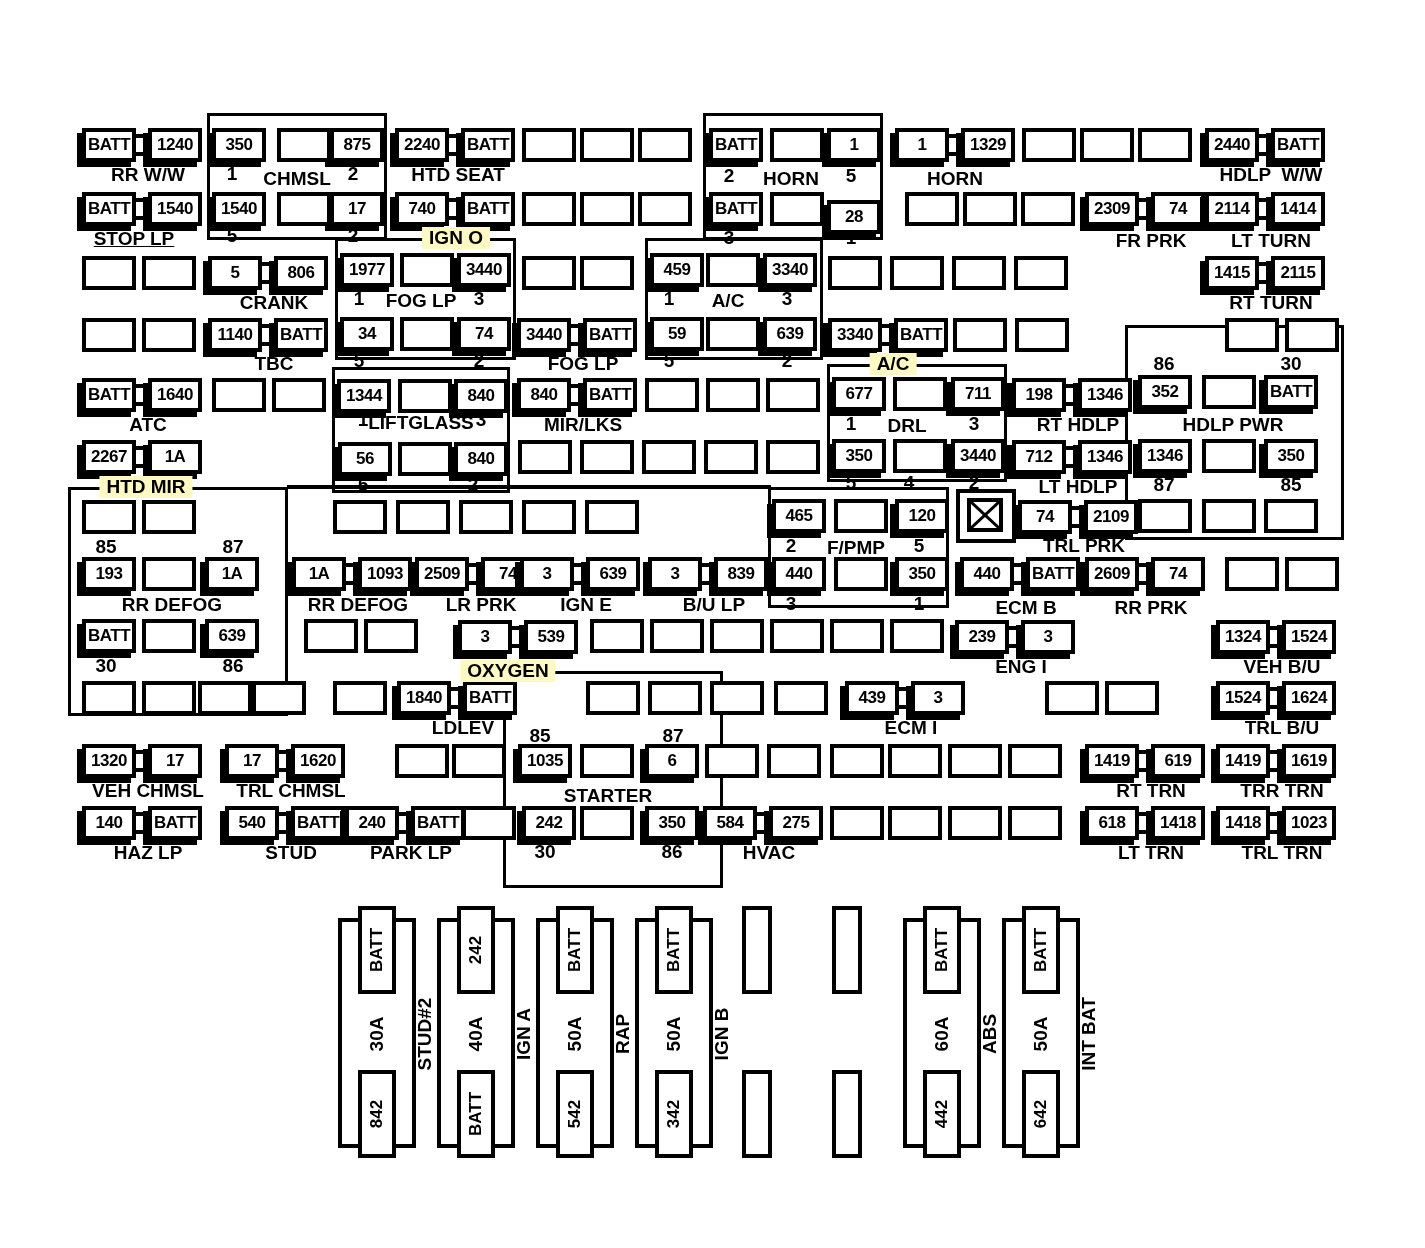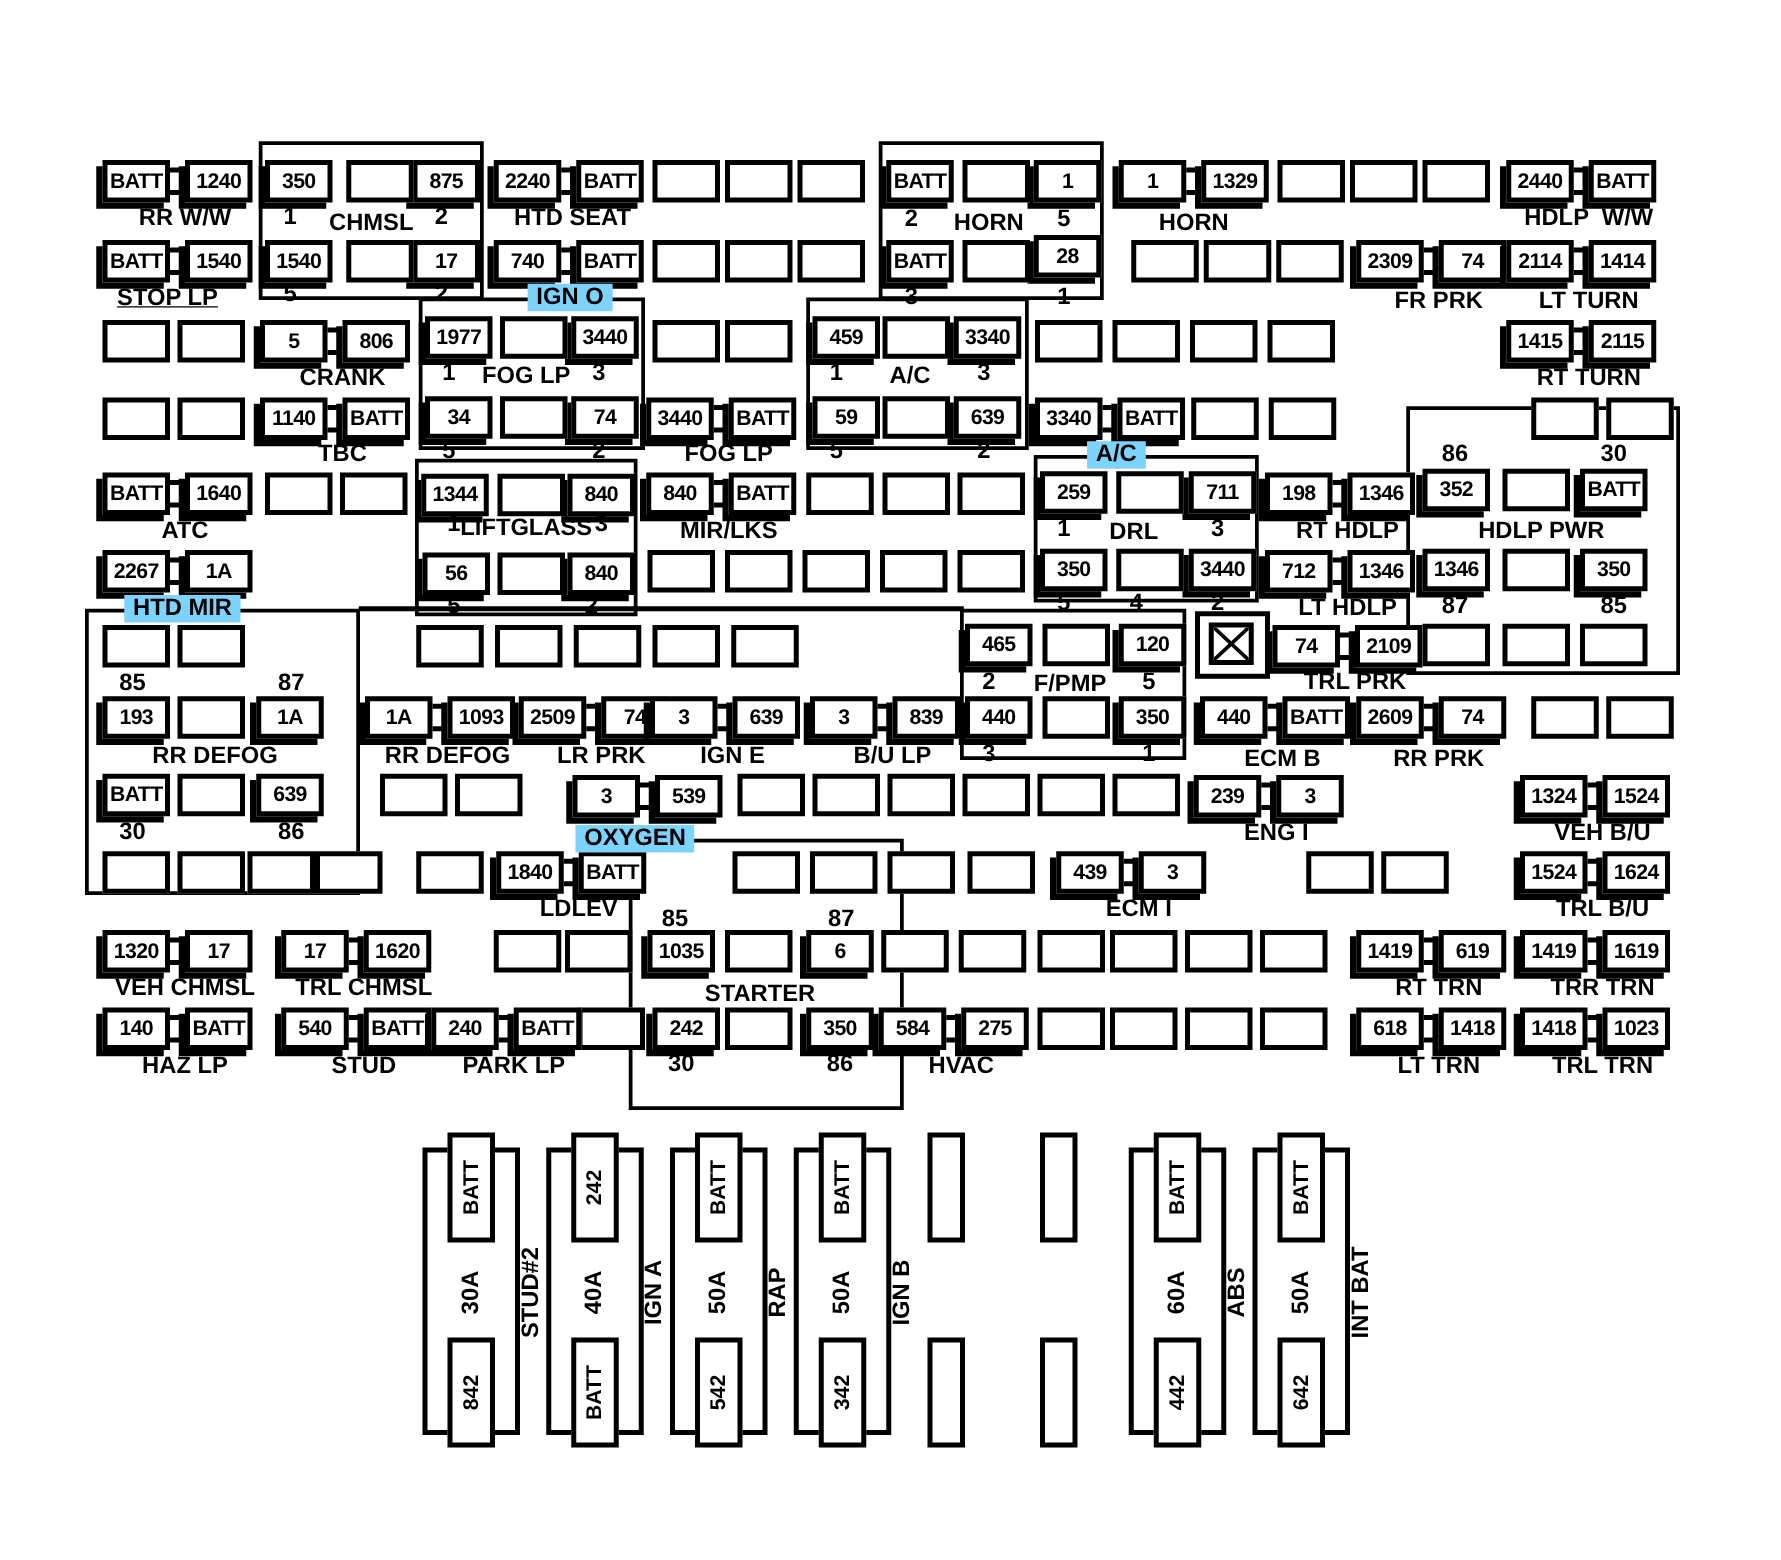--- a/index.html
+++ b/index.html
@@ -8,21 +8,21 @@
   .box{position:absolute;width:54px;height:34px;background:#fff;border:4px solid #000;
        box-sizing:border-box;z-index:2;display:flex;align-items:center;justify-content:center;
        font:700 17px "Liberation Sans",sans-serif;letter-spacing:-0.5px;color:#000;}
   .box.filled{box-shadow:-5px 5px 0 0 #000;}
   .nub{position:absolute;width:24px;height:22px;background:#fff;border:4px solid #000;
        box-sizing:border-box;z-index:1;}
   .group{position:absolute;border:3px solid #000;box-sizing:border-box;z-index:0;background:transparent;}
   .txt{position:absolute;transform:translateX(-50%);font:700 19px "Liberation Sans",sans-serif;
        white-space:nowrap;z-index:3;color:#000;}
   .etitle{position:absolute;transform:translateX(-50%);font:700 19px "Liberation Sans",sans-serif;
-       background:#7dd3fc;padding:0 7px;z-index:3;white-space:nowrap;color:#000;}
+       background:#fef9c3;padding:0 7px;z-index:3;white-space:nowrap;color:#000;}
   .hline{position:absolute;background:#000;z-index:0;}
   .xo{position:absolute;border:4px solid #000;background:#fff;box-sizing:border-box;z-index:2;}
   .vfuse{position:absolute;width:78px;height:230px;border:4px solid #000;box-sizing:border-box;z-index:1;background:#fff;}
   .vcell{position:absolute;width:38px;height:88px;border:4px solid #000;background:#fff;
        box-sizing:border-box;z-index:2;display:flex;align-items:center;justify-content:center;}
   .vtext{transform:rotate(-90deg);font:700 17px "Liberation Sans",sans-serif;white-space:nowrap;color:#000;}
   .vamp{position:absolute;transform:translate(-50%,-50%) rotate(-90deg);font:700 19px "Liberation Sans",sans-serif;
        z-index:2;white-space:nowrap;color:#000;}
   .vside{position:absolute;transform:translate(-50%,-50%) rotate(-90deg);font:700 19px "Liberation Sans",sans-serif;
        z-index:1;white-space:nowrap;color:#000;}
@@ -43,34 +43,34 @@
     <div class="group" style="left: 68px; top: 487px; width: 220px; height: 229px;"></div>
     <div class="group" style="left: 503px; top: 671px; width: 220px; height: 217px;"></div>
     <div class="hline" style="left: 287px; top: 485px; width: 484px; height: 4px;"></div>
     <div class="box filled" style="left: 212px; top: 128px;">350</div>
     <div class="box filled" style="left: 330px; top: 128px;">875</div>
     <div class="box filled" style="left: 212px; top: 192px;">1540</div>
     <div class="box filled" style="left: 330px; top: 192px;">17</div>
     <div class="box filled" style="left: 709px; top: 128px;">BATT</div>
     <div class="box filled" style="left: 827px; top: 128px;">1</div>
     <div class="box filled" style="left: 709px; top: 192px;">BATT</div>
-    <div class="box filled" style="left: 827px; top: 188px;">28</div>
+    <div class="box filled" style="left: 827px; top: 200px;">28</div>
     <div class="box filled" style="left: 340px; top: 253px;">1977</div>
     <div class="box filled" style="left: 457px; top: 253px;">3440</div>
     <div class="box filled" style="left: 340px; top: 317px;">34</div>
     <div class="box filled" style="left: 457px; top: 317px;">74</div>
     <div class="box filled" style="left: 650px; top: 253px;">459</div>
     <div class="box filled" style="left: 763px; top: 253px;">3340</div>
     <div class="box filled" style="left: 650px; top: 317px;">59</div>
     <div class="box filled" style="left: 763px; top: 317px;">639</div>
     <div class="box filled" style="left: 337px; top: 379px;">1344</div>
     <div class="box filled" style="left: 454px; top: 379px;">840</div>
     <div class="box filled" style="left: 338px; top: 442px;">56</div>
     <div class="box filled" style="left: 454px; top: 442px;">840</div>
-    <div class="box filled" style="left: 832px; top: 377px;">259</div>
+    <div class="box filled" style="left: 832px; top: 377px;">677</div>
     <div class="box filled" style="left: 951px; top: 377px;">711</div>
     <div class="box filled" style="left: 832px; top: 439px;">350</div>
     <div class="box filled" style="left: 951px; top: 439px;">3440</div>
     <div class="box filled" style="left: 772px; top: 499px;">465</div>
     <div class="box filled" style="left: 895px; top: 499px;">120</div>
     <div class="box filled" style="left: 772px; top: 557px;">440</div>
     <div class="box filled" style="left: 895px; top: 557px;">350</div>
     <div class="box filled" style="left: 1138px; top: 375px;">352</div>
     <div class="box filled" style="left: 1264px; top: 375px;">BATT</div>
     <div class="box filled" style="left: 1138px; top: 439px;">1346</div>

